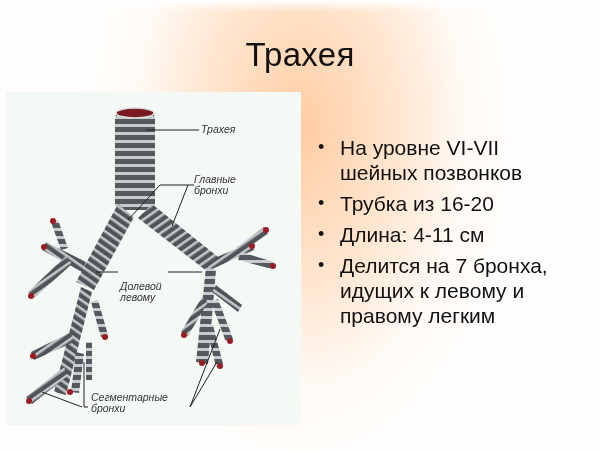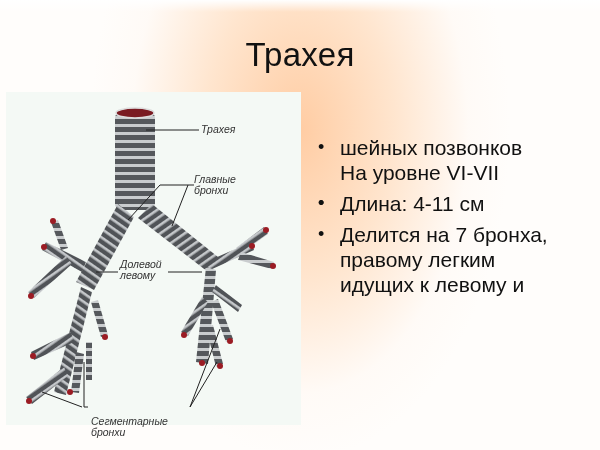--- a/index.html
+++ b/index.html
@@ -119,42 +119,43 @@
       <polyline points="36,300 76,315"></polyline>
       <polyline points="184,315 214,237"></polyline>
       <polyline points="184,315 211,270"></polyline>
     </g>
   </svg>
   <div class="lbl" style="left:195px;top:32px;">Трахея</div>
   <div class="lbl" style="left:188px;top:82px;">
     <div>Главные</div>
     <div>бронхи</div>
   </div>
-  <div class="lbl" style="left:114px;top:167px;">
+  <div class="lbl" style="left:114px;top:189px;">
     <div>Долевой</div>
     <div>левому</div>
   </div>
-  <div class="lbl" style="left:85px;top:324px;">
+  <div class="lbl" style="left:85px;top:300px;">
     <div>Сегментарные</div>
     <div>бронхи</div>
   </div>
 </div>
 
 <ul class="bullets">
   <li>
     <span class="dot">•</span>
+    <div>На уровне VI-VII</div>
     <div>шейных позвонков</div>
-    <div>На уровне VI-VII</div>
   </li>
   <li>
     <span class="dot">•</span>
+    <div>Трубка из 16-20</div>
   </li>
   <li>
     <span class="dot">•</span>
     <div>Длина: 4-11 см</div>
   </li>
   <li>
     <span class="dot">•</span>
     <div>Делится на 7 бронха,</div>
+    <div>идущих к левому и</div>
     <div>правому легким</div>
-    <div>идущих к левому и</div>
   </li>
 </ul>
 
 </body></html>

